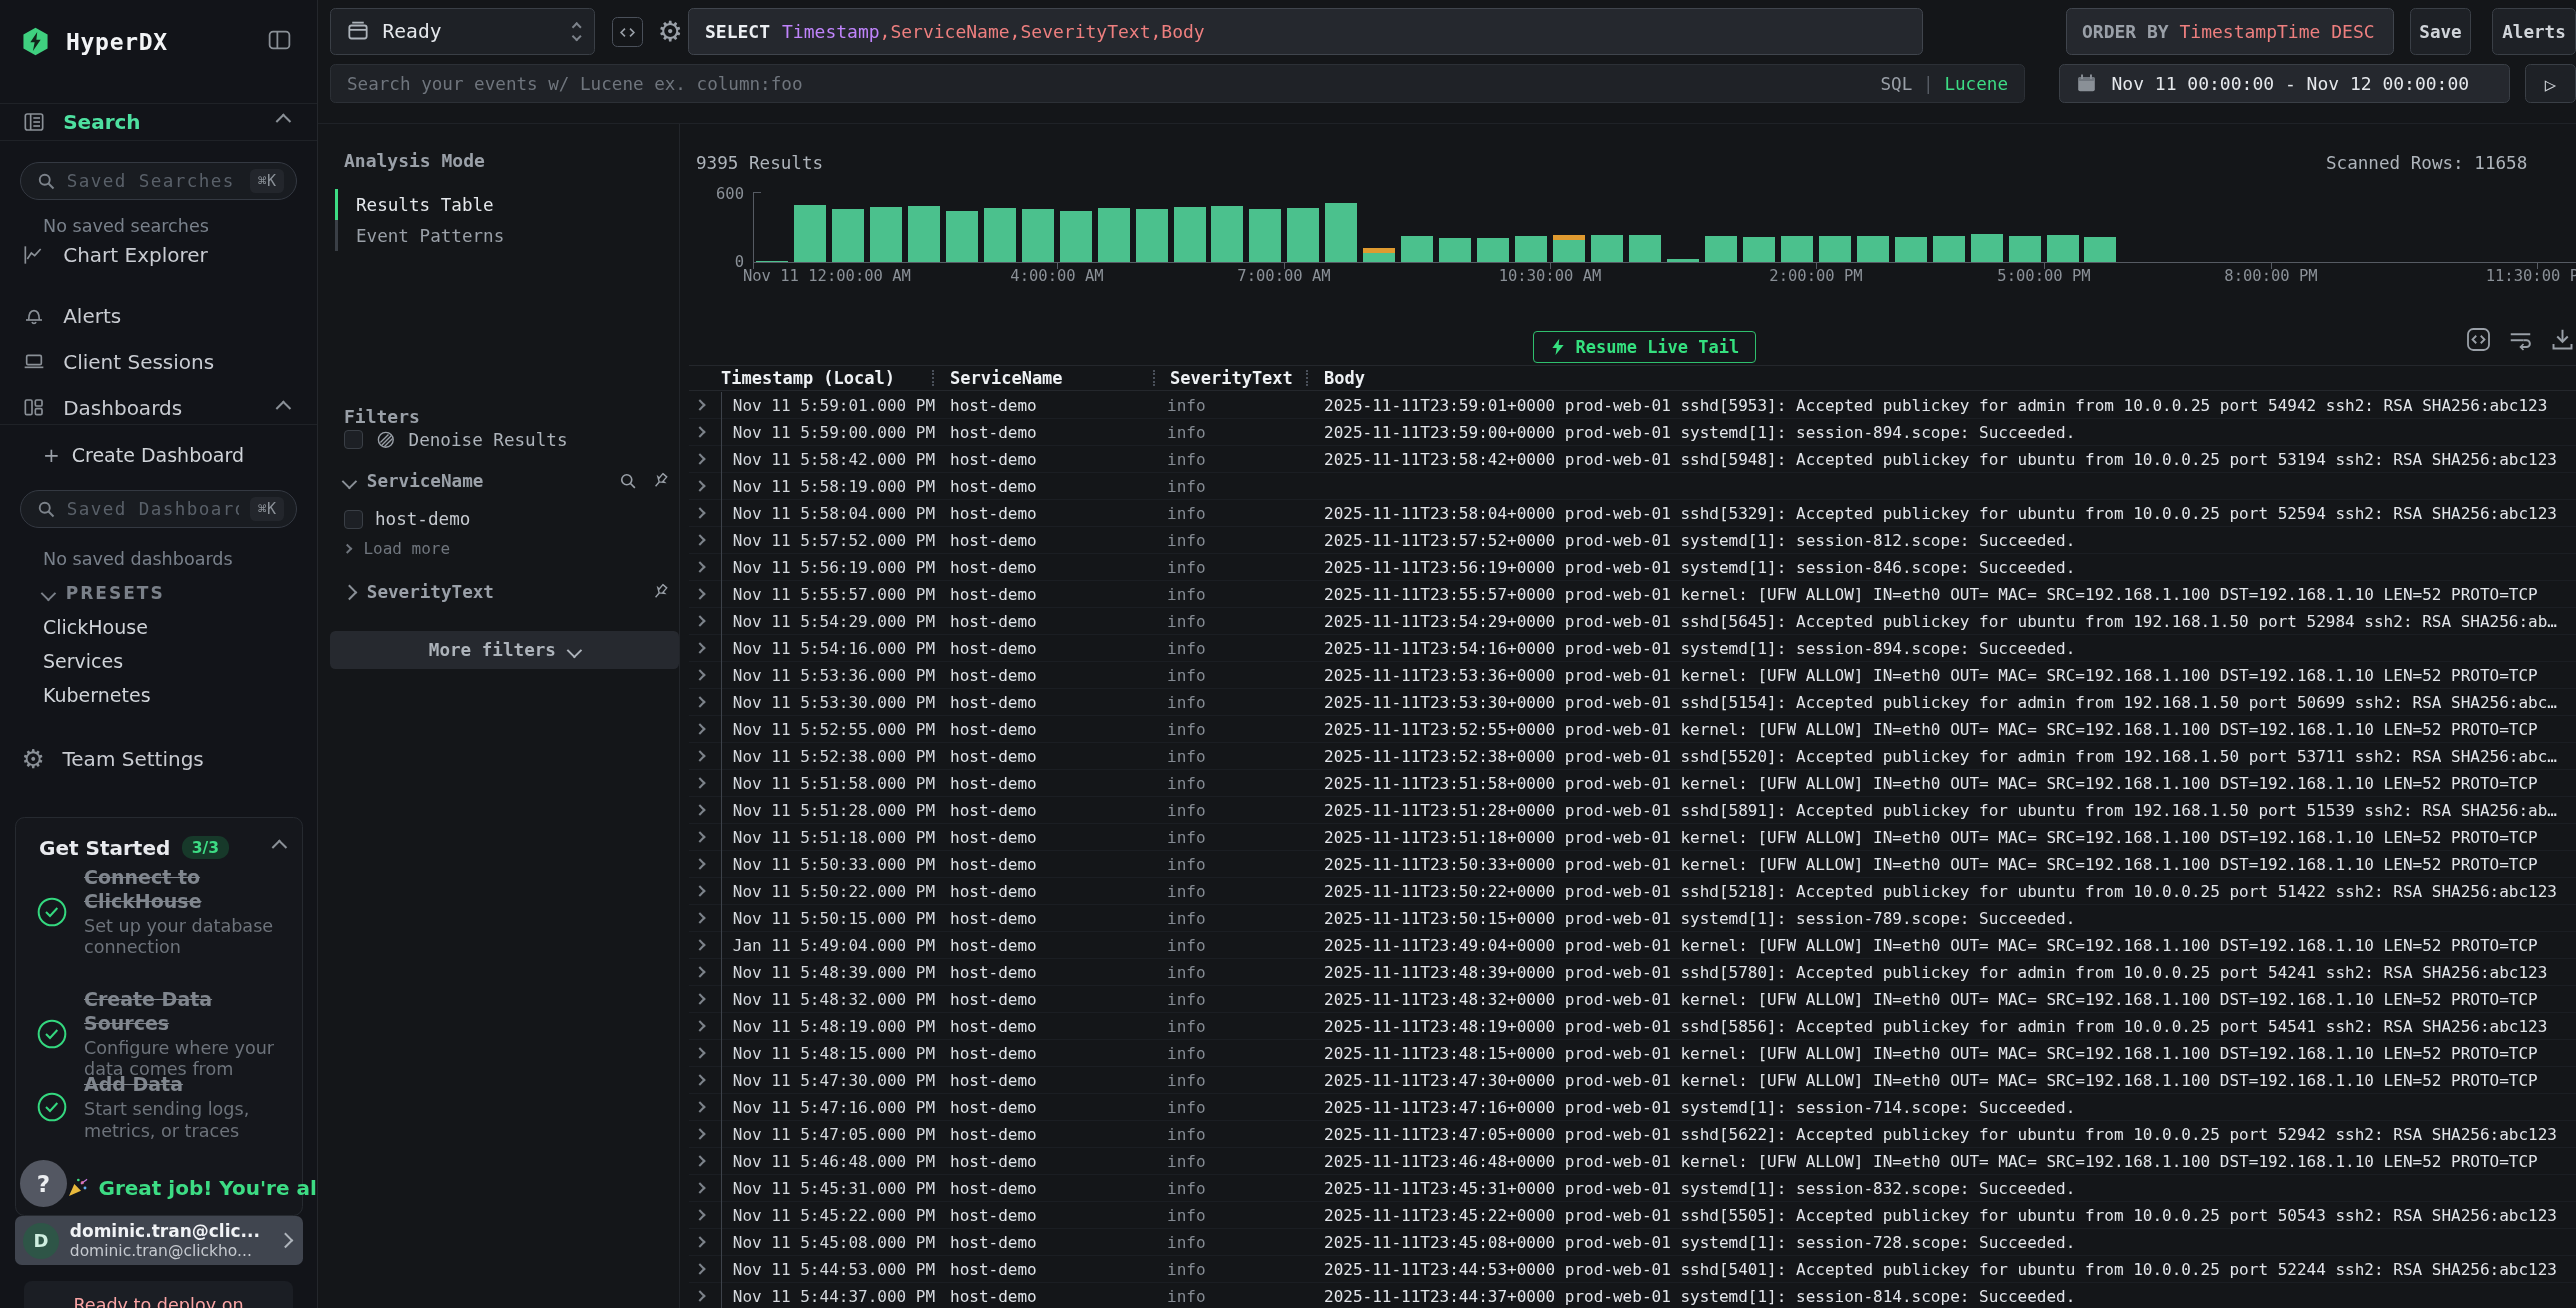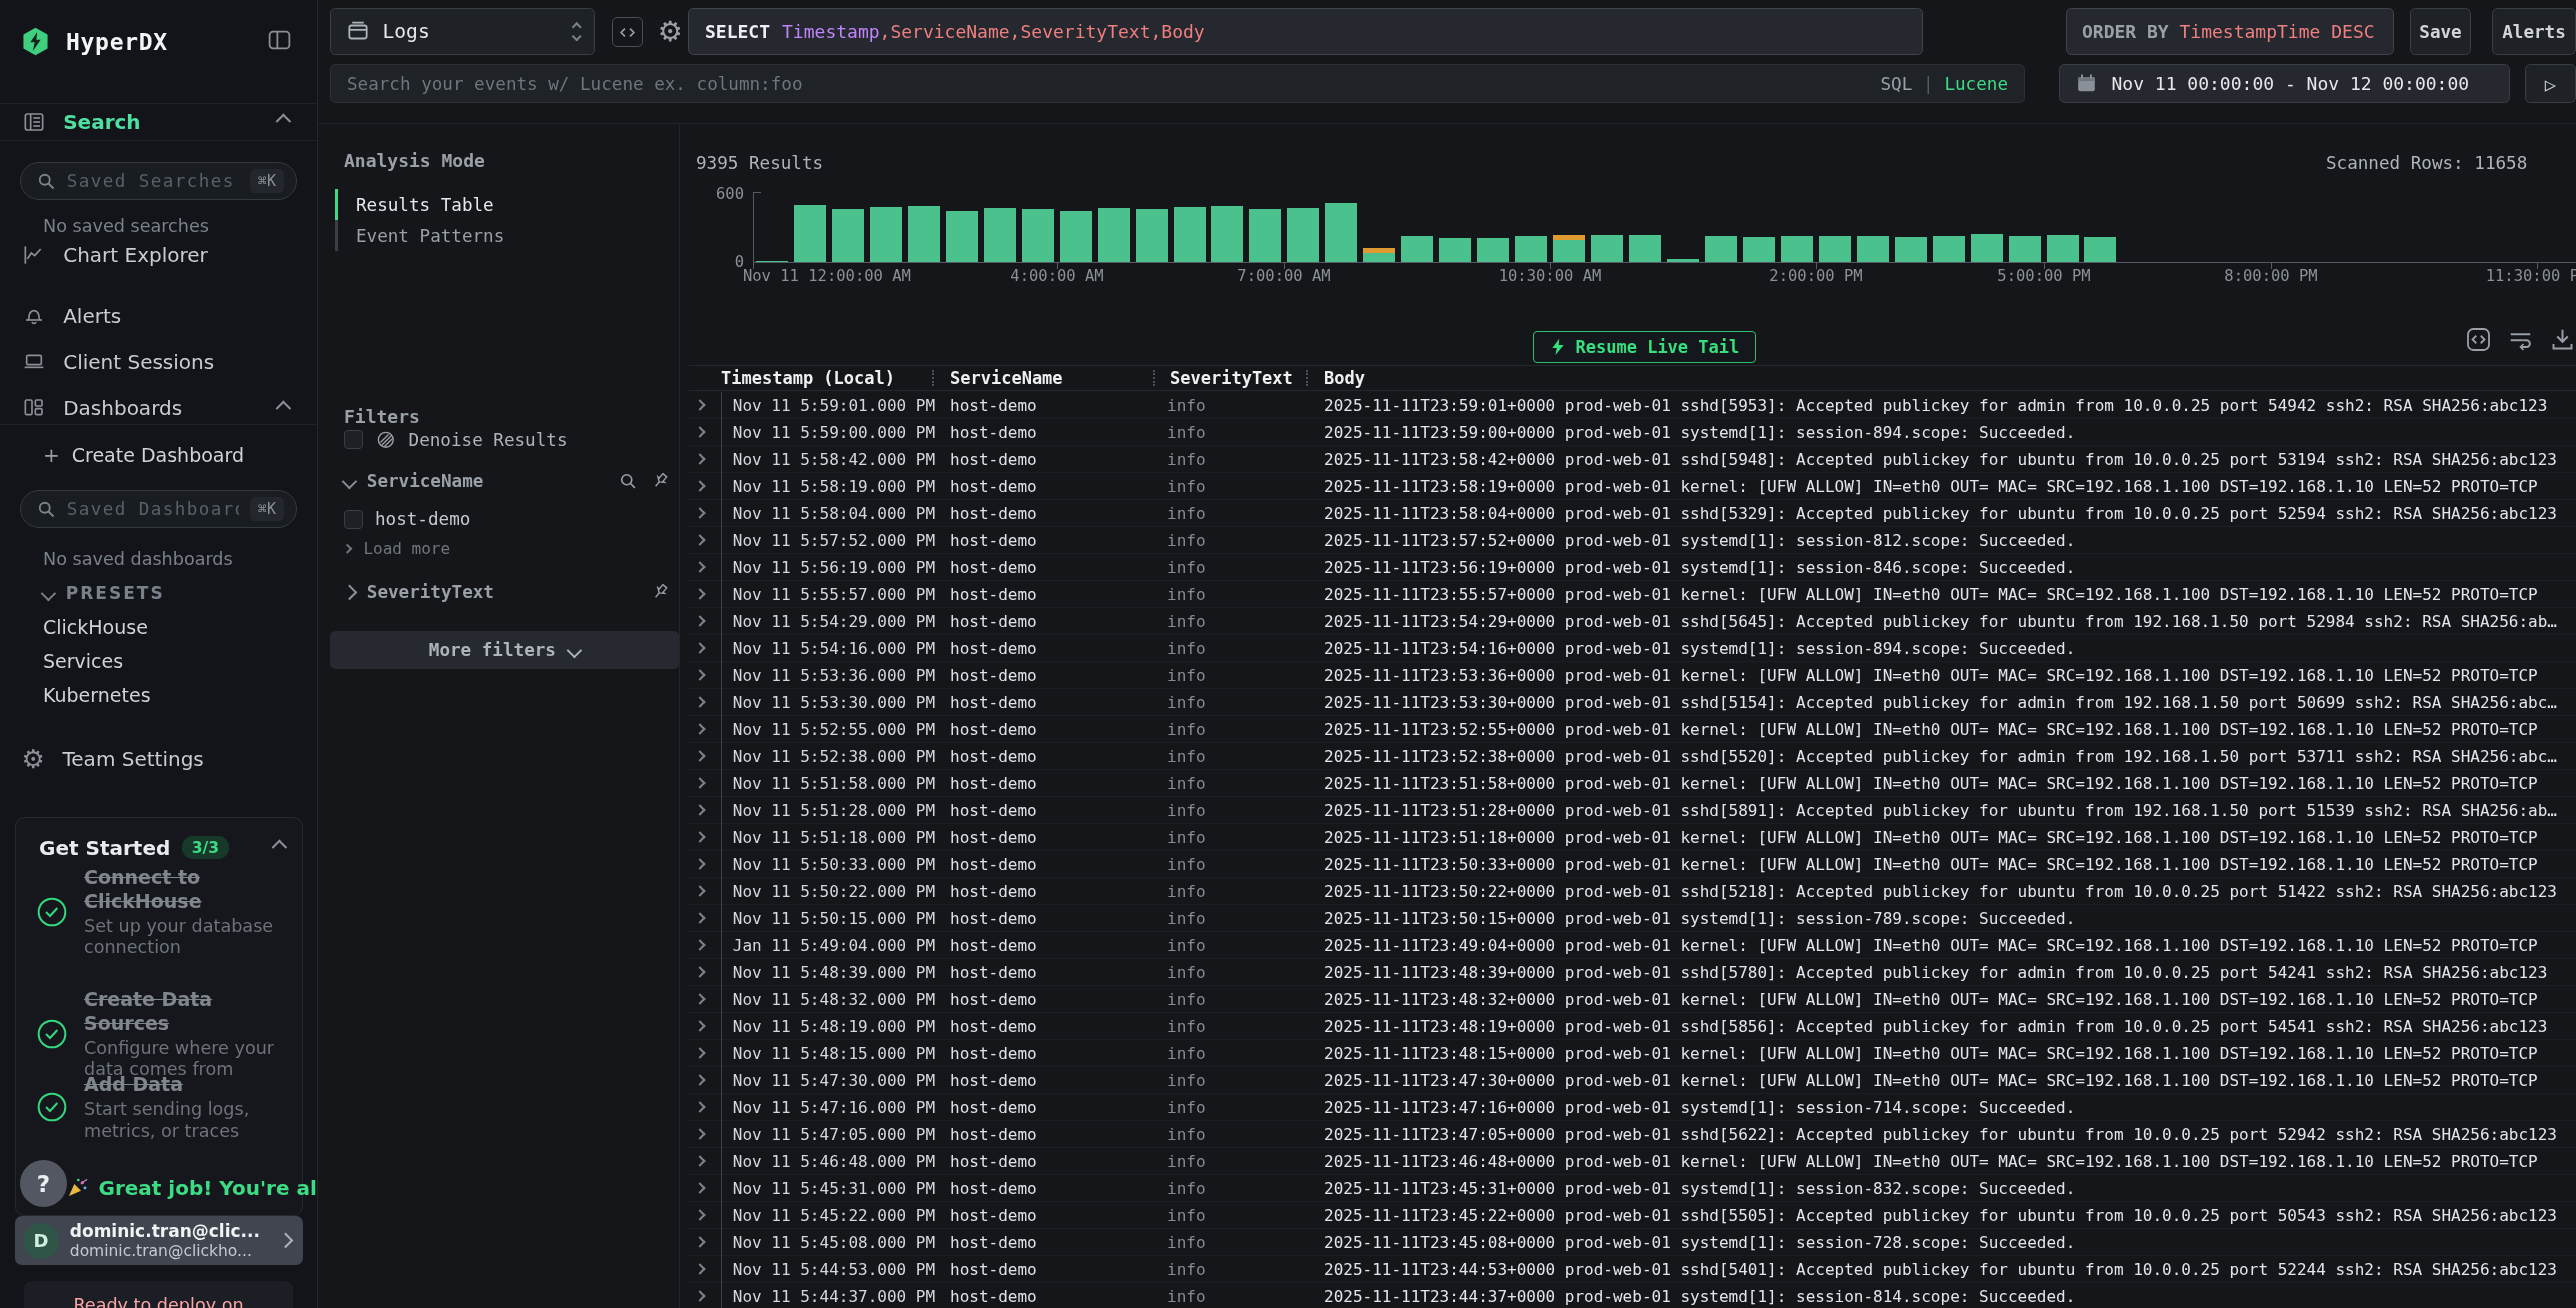--- a/index.html
+++ b/index.html
@@ -332,21 +332,21 @@
   </div>
 
   <div class="box" id="src-select">
     <span>
       <svg width="26" height="26" viewBox="0 0 36 36" fill="none" stroke="#aeb4bb" stroke-width="2.5">
           <line x1="10" y1="5" x2="26" y2="5"></line>
           <rect x="6" y="9" width="24" height="18" rx="3"></rect>
           <line x1="6" y1="15" x2="30" y2="15"></line>
         </svg>
     </span>
-    <span class="lbl">Logs</span>
+    <span class="lbl">Ready</span>
     <span class="updown">
         <i class="u"></i>
         <i class="d"></i>
       </span>
   </div>
   <div class="box" id="code-btn">
     <svg width="23" height="23" viewBox="0 0 36 36" fill="none" stroke="#9aa0a8" stroke-width="2.5">
         <path d="M14 12l-6 6 6 6"></path>
         <path d="M22 12l6 6-6 6"></path>
       </svg>
@@ -598,21 +598,20 @@
       <span class="c-ts">Nov 11 5:58:42.000 PM</span>
       <span class="c-svc">host-demo</span>
       <span class="c-sev">info</span>
       <span class="c-body">2025-11-11T23:58:42+0000 prod-web-01 sshd[5948]: Accepted publickey for ubuntu from 10.0.0.25 port 53194 ssh2: RSA SHA256:abc123</span>
     </div>
       <div class="trow">
       <i class="tchev"></i>
       <span class="c-ts">Nov 11 5:58:19.000 PM</span>
       <span class="c-svc">host-demo</span>
       <span class="c-sev">info</span>
-      <span class="c-body">2025-11-11T23:58:19+0000 prod-web-01 kernel: [UFW ALLOW] IN=eth0 OUT= MAC= SRC=192.168.1.100 DST=192.168.1.10 LEN=52 PROTO=TCP</span>
     </div>
       <div class="trow">
       <i class="tchev"></i>
       <span class="c-ts">Nov 11 5:58:04.000 PM</span>
       <span class="c-svc">host-demo</span>
       <span class="c-sev">info</span>
       <span class="c-body">2025-11-11T23:58:04+0000 prod-web-01 sshd[5329]: Accepted publickey for ubuntu from 10.0.0.25 port 52594 ssh2: RSA SHA256:abc123</span>
     </div>
       <div class="trow">
       <i class="tchev"></i>

